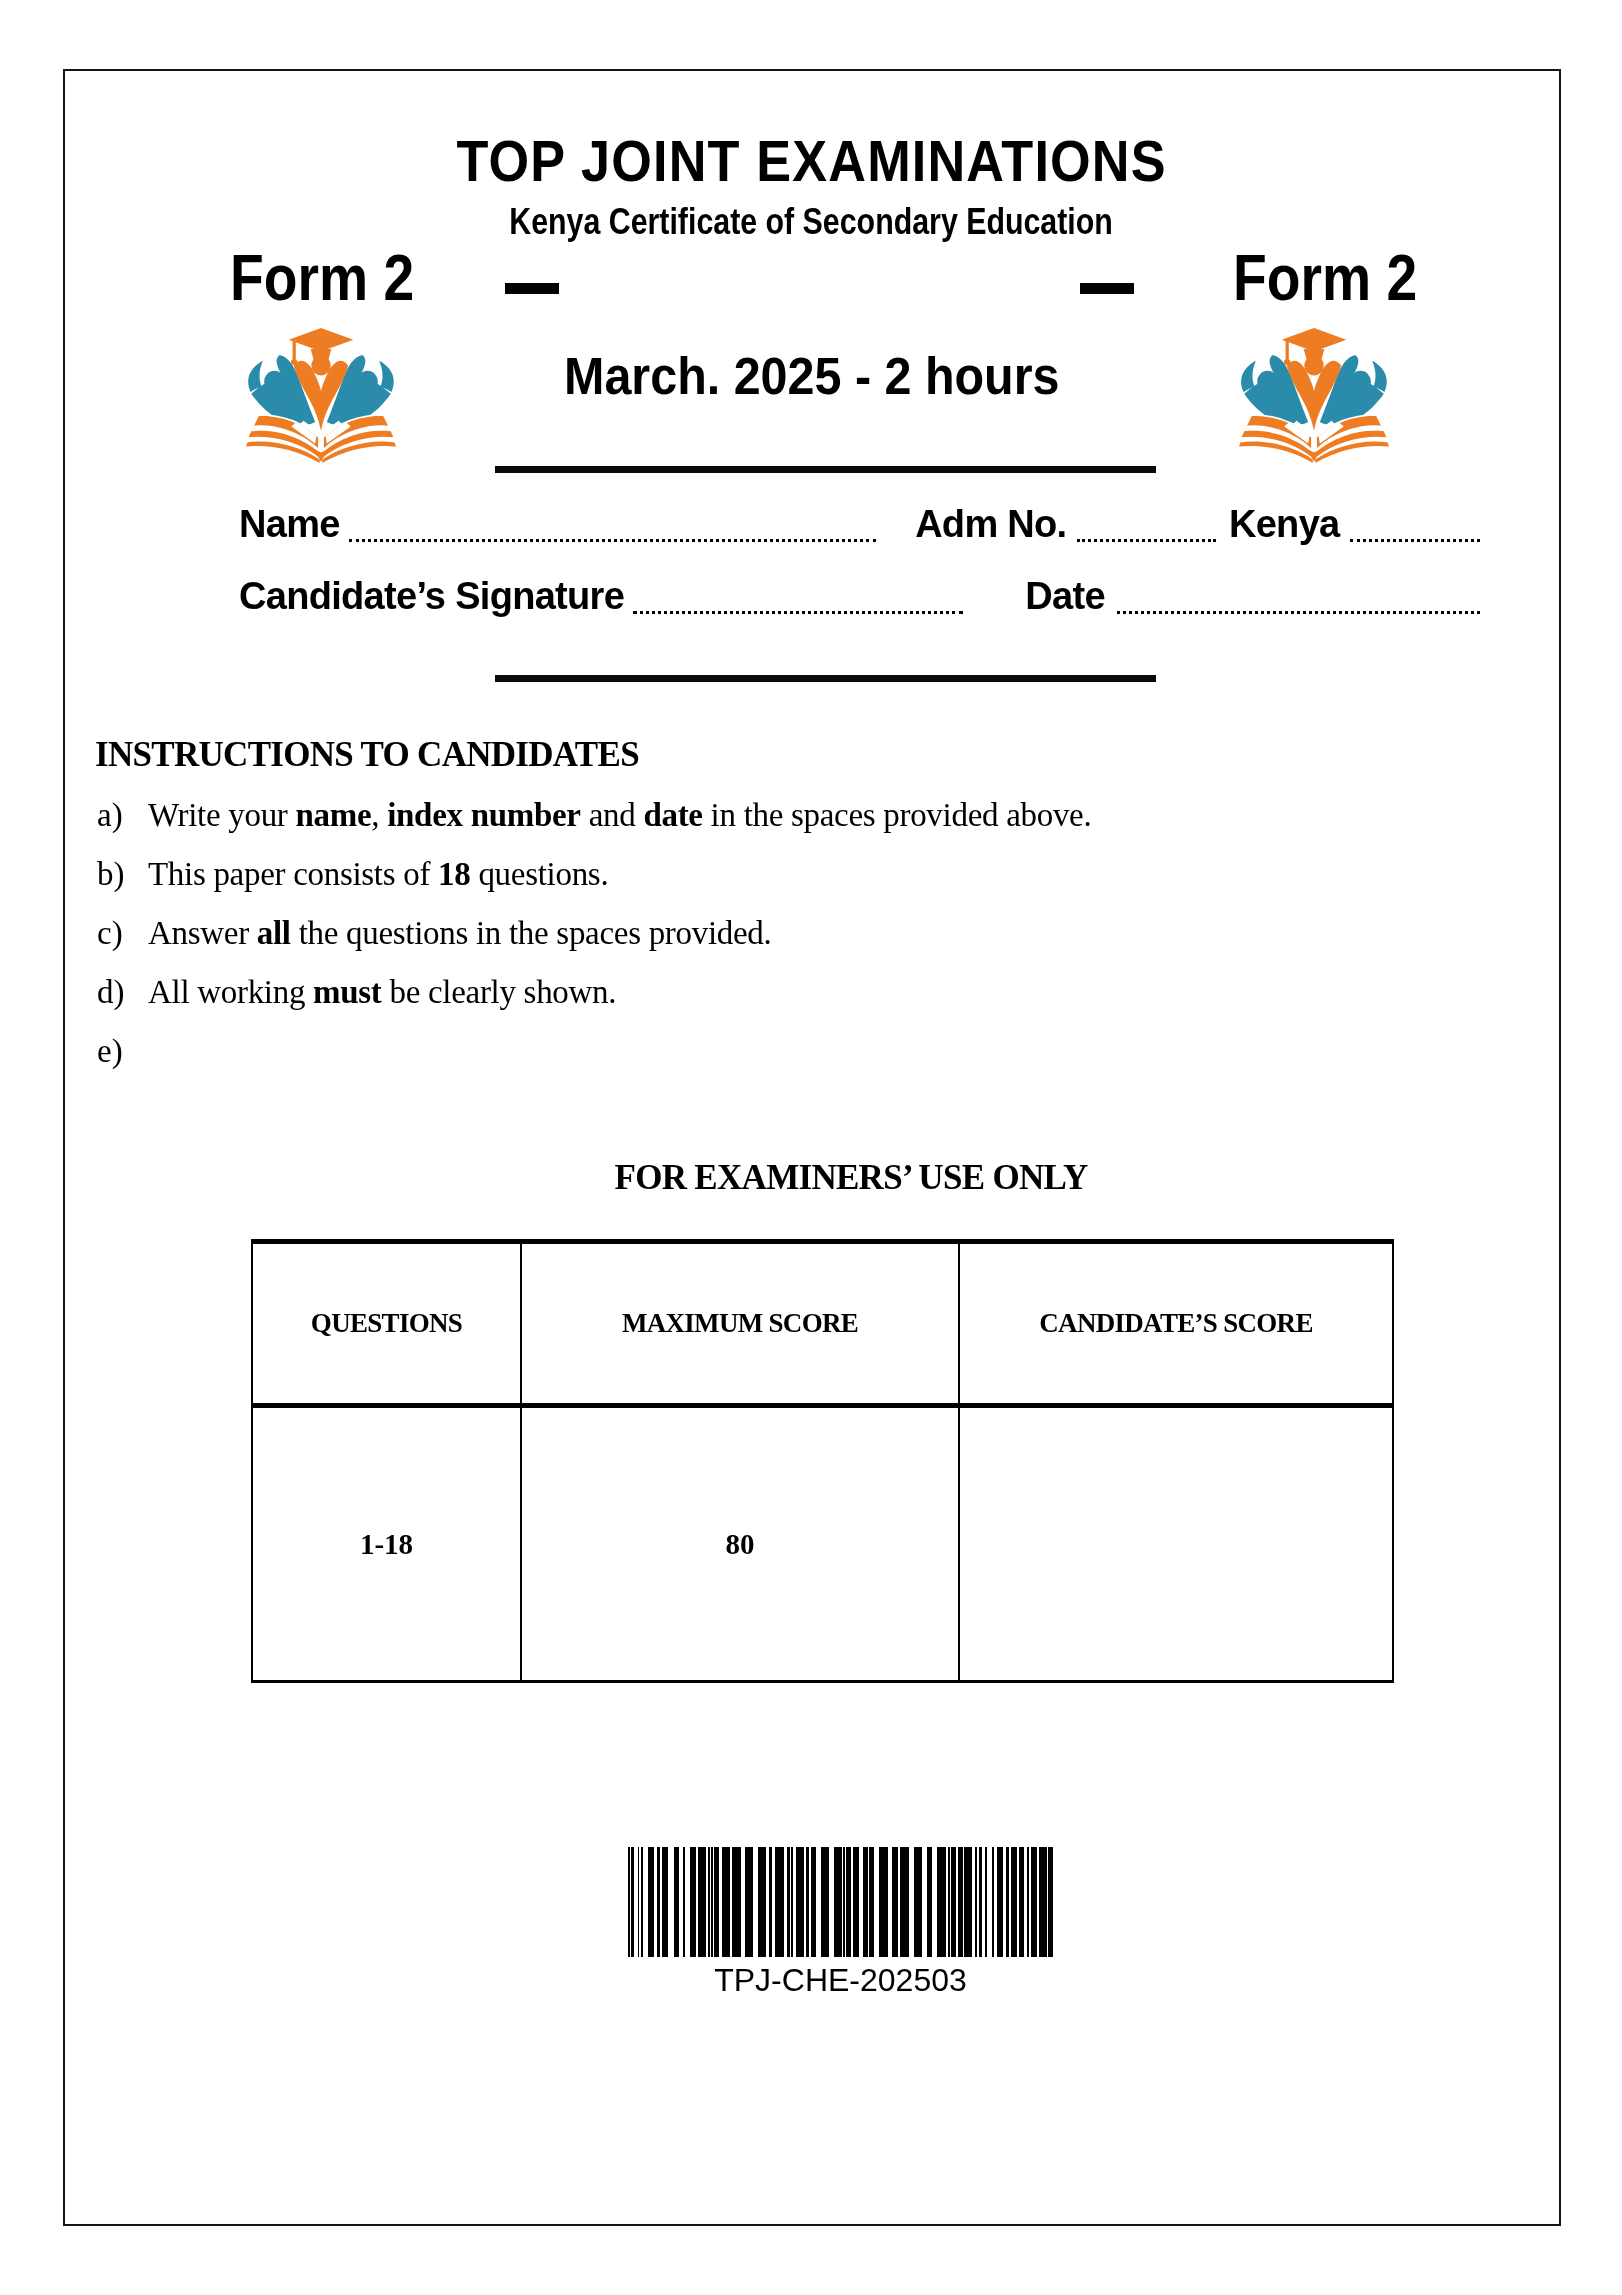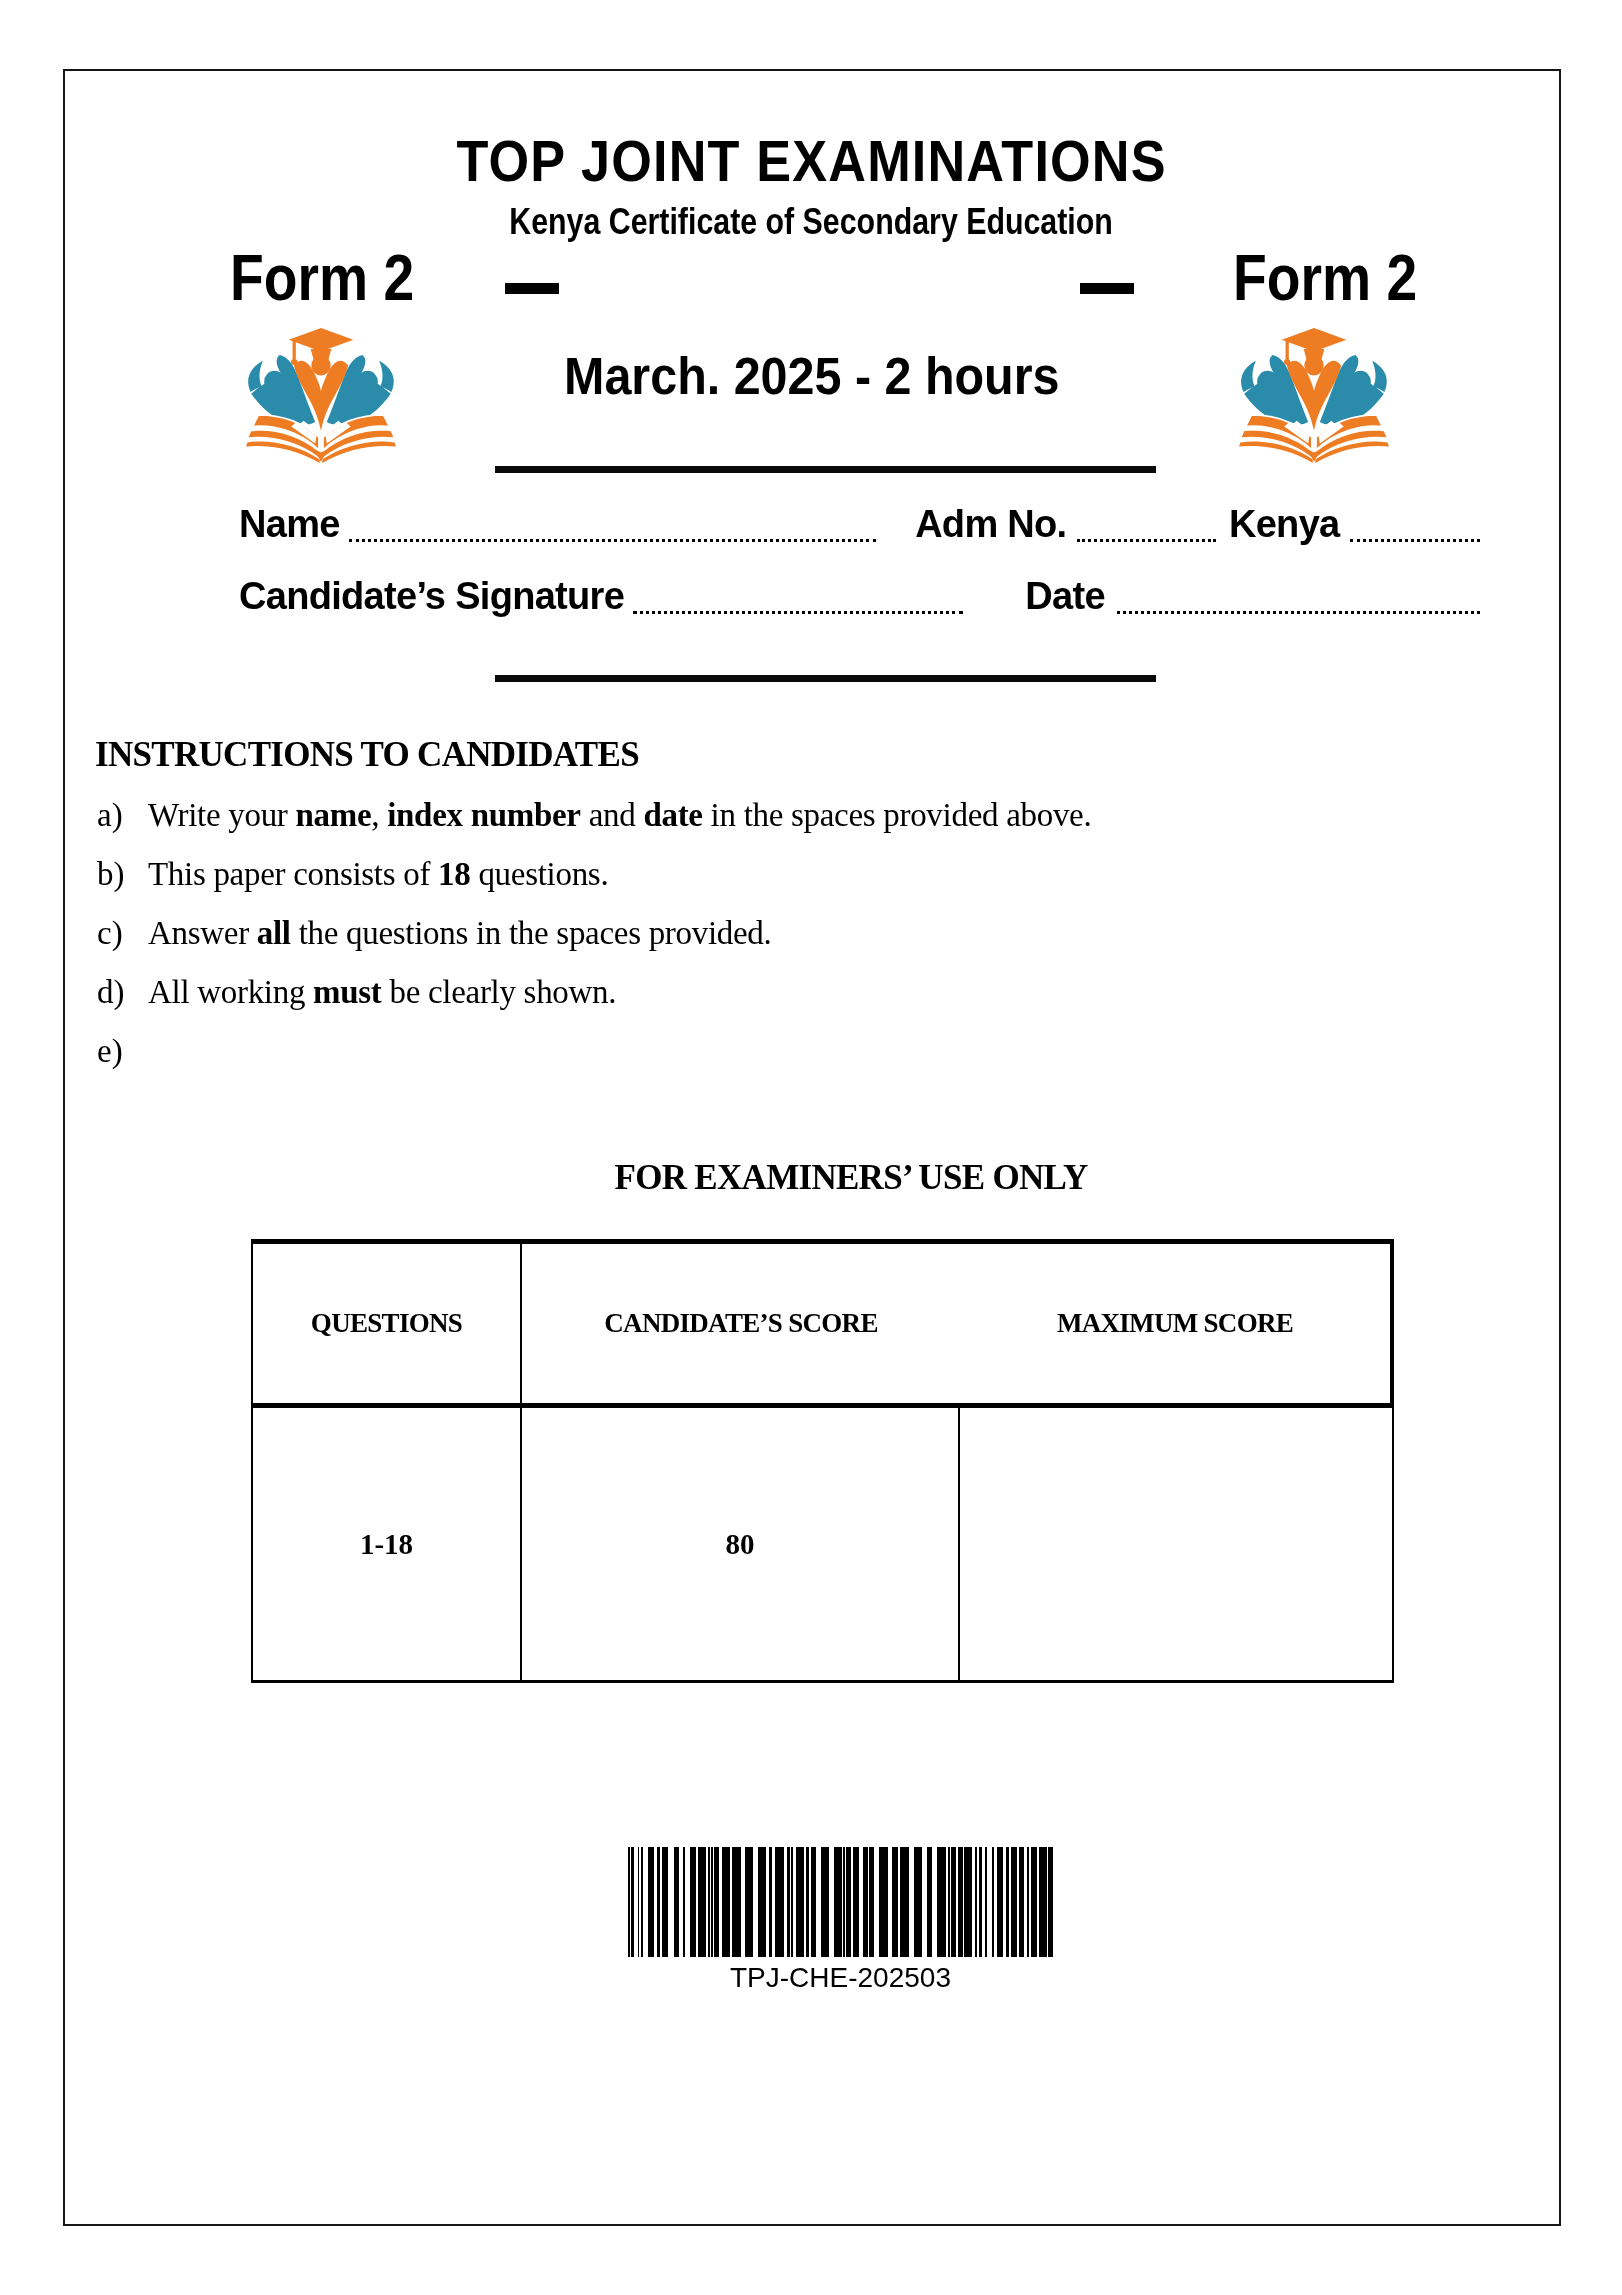--- a/index.html
+++ b/index.html
@@ -39,21 +39,21 @@
 
   .score-table { position:absolute; left:251px; top:1239px; width:1143px; height:444px; border:2px solid #000; border-top-width:5.9px; border-bottom-width:3.9px; display:grid; grid-template-columns:269px 438px 1fr; grid-template-rows:164px 1fr; }
   .score-table .cell { display:flex; align-items:center; justify-content:center; }
   .score-table .c1, .score-table .c2 { border-right:2px solid #000; }
   .score-table .hdr { border-bottom:5.2px solid #000; font-weight:bold; font-size:27px; letter-spacing:-0.7px; }
   .score-table .val { font-weight:bold; font-size:29px; }
 
   .barcode-wrap { position:absolute; left:628px; top:1847px; width:425px; }
   .barcode-bars { position:relative; width:425px; height:110px; background:#fff; }
   .barcode-bars .bar { position:absolute; top:0; bottom:0; background:#000; }
-  .barcode-label { margin-top:5.2px; text-align:center; font-size:28px; letter-spacing:0px; font-family:"Liberation Sans", sans-serif; }
+  .barcode-label { margin-top:5.2px; text-align:center; font-size:32px; letter-spacing:0px; font-family:"Liberation Sans", sans-serif; }
 
   .logo { position:absolute; width:168px; height:141px; }
 </style>
 </head>
 <body>
 
 <div class="page">
 
   <div class="page-border"></div>
 
@@ -192,22 +192,22 @@
     <span class="txt"><span>All working </span><span class="b">must</span><span> be clearly shown.</span></span>
   </div>
   <div class="instr-item serif" style="top:1035px;">
     <span class="letter">e)</span>
   </div>
 
   <div class="exam-head serif">FOR EXAMINERS’ USE ONLY</div>
 
   <div class="score-table serif">
     <div class="cell hdr c1">QUESTIONS</div>
+    <div class="cell hdr c2">MAXIMUM SCORE</div>
     <div class="cell hdr">CANDIDATE’S SCORE</div>
-    <div class="cell hdr c2">MAXIMUM SCORE</div>
     <div class="cell val c1">1-18</div>
     <div class="cell val c2">80</div>
     <div class="cell val"></div>
   </div>
 
   <div class="barcode-wrap">
     <div class="barcode-bars">
         <div class="bar" style="left: 0px; width: 1.6px;"></div>
         <div class="bar" style="left: 3.3px; width: 3.1px;"></div>
         <div class="bar" style="left: 9.8px; width: 1.6px;"></div>

